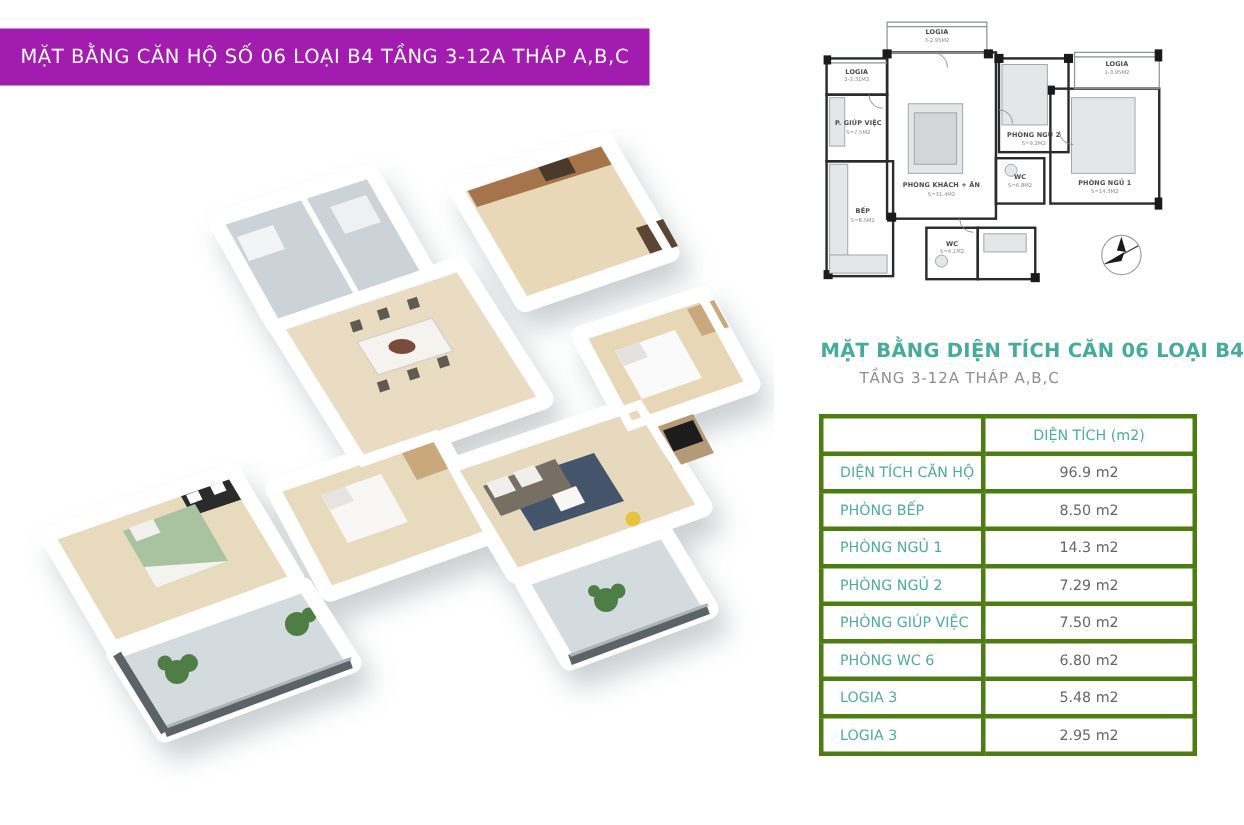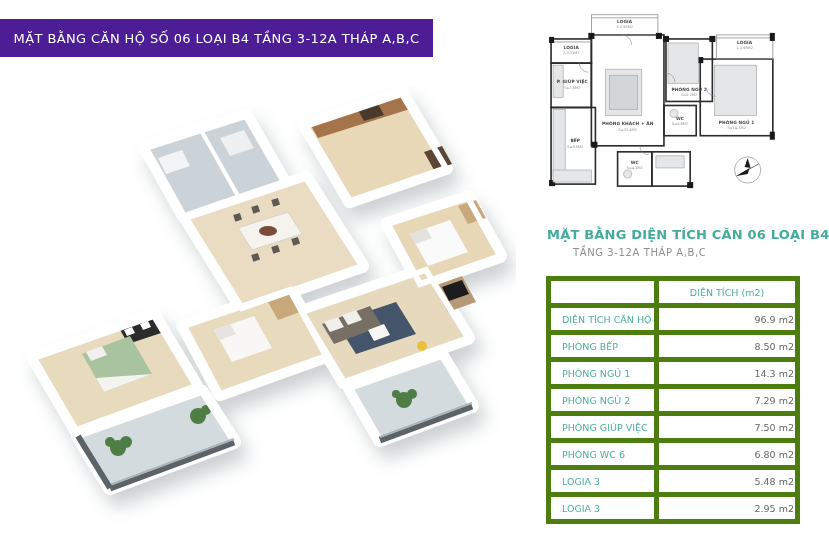--- a/index.html
+++ b/index.html
@@ -4,21 +4,21 @@
 <style>
   html,body{margin:0;padding:0;}
   body{
     width:829px;height:550px;position:relative;overflow:hidden;
     background:#ffffff;
     font-family:"DejaVu Sans","Liberation Sans",sans-serif;
   }
   
   .banner{
     position:absolute;left:0;top:19px;width:433px;height:38px;
-    background:#4c1d95;color:#ffffff;
+    background:#a21caf;color:#ffffff;
     display:flex;align-items:center;justify-content:center;
     font-size:13px;letter-spacing:.4px;white-space:nowrap;
   }
   
   .plan3d{position:absolute;left:6px;top:86px;width:510px;height:462px;}
   
   .plan2d{position:absolute;left:543px;top:10px;width:252px;height:198px;}
   .mp-name{font-size:4.3px;fill:#4a4a4a;font-weight:bold;letter-spacing:.1px;}
   .mp-val{font-size:3.5px;fill:#8a8a8a;}
   
@@ -29,28 +29,28 @@
   .sec-sub{
     position:absolute;left:573px;top:247px;width:270px;
     color:#8e8e8e;font-size:10px;letter-spacing:.6px;
   }
   
   table.area{
     position:absolute;left:546px;top:276px;width:249px;
     border-collapse:collapse;table-layout:fixed;
   }
   table.area td,table.area th{
-    border:5px solid #4d7c0f;height:20px;
+    border:3px solid #4d7c0f;height:20px;
     font-size:9.5px;font-weight:normal;
     overflow:hidden;white-space:nowrap;
   }
   table.area col.c1{width:108px;}
   table.area col.c2{width:141px;}
   td.lbl{color:#4BAE9D;padding-left:11px;text-align:left;}
-  td.val{color:#666666;text-align:right;}
+  td.val{color:#666666;text-align:center;}
   th.hdr{color:#4BAE9D;text-align:center;height:21px;}
 </style>
 </head>
 <body>
 
 <div class="banner">
   <span>MẶT BẰNG CĂN HỘ SỐ 06 LOẠI B4 TẦNG 3-12A THÁP A,B,C</span>
 </div>
 
 <svg class="plan3d" viewBox="0 0 510 462">

